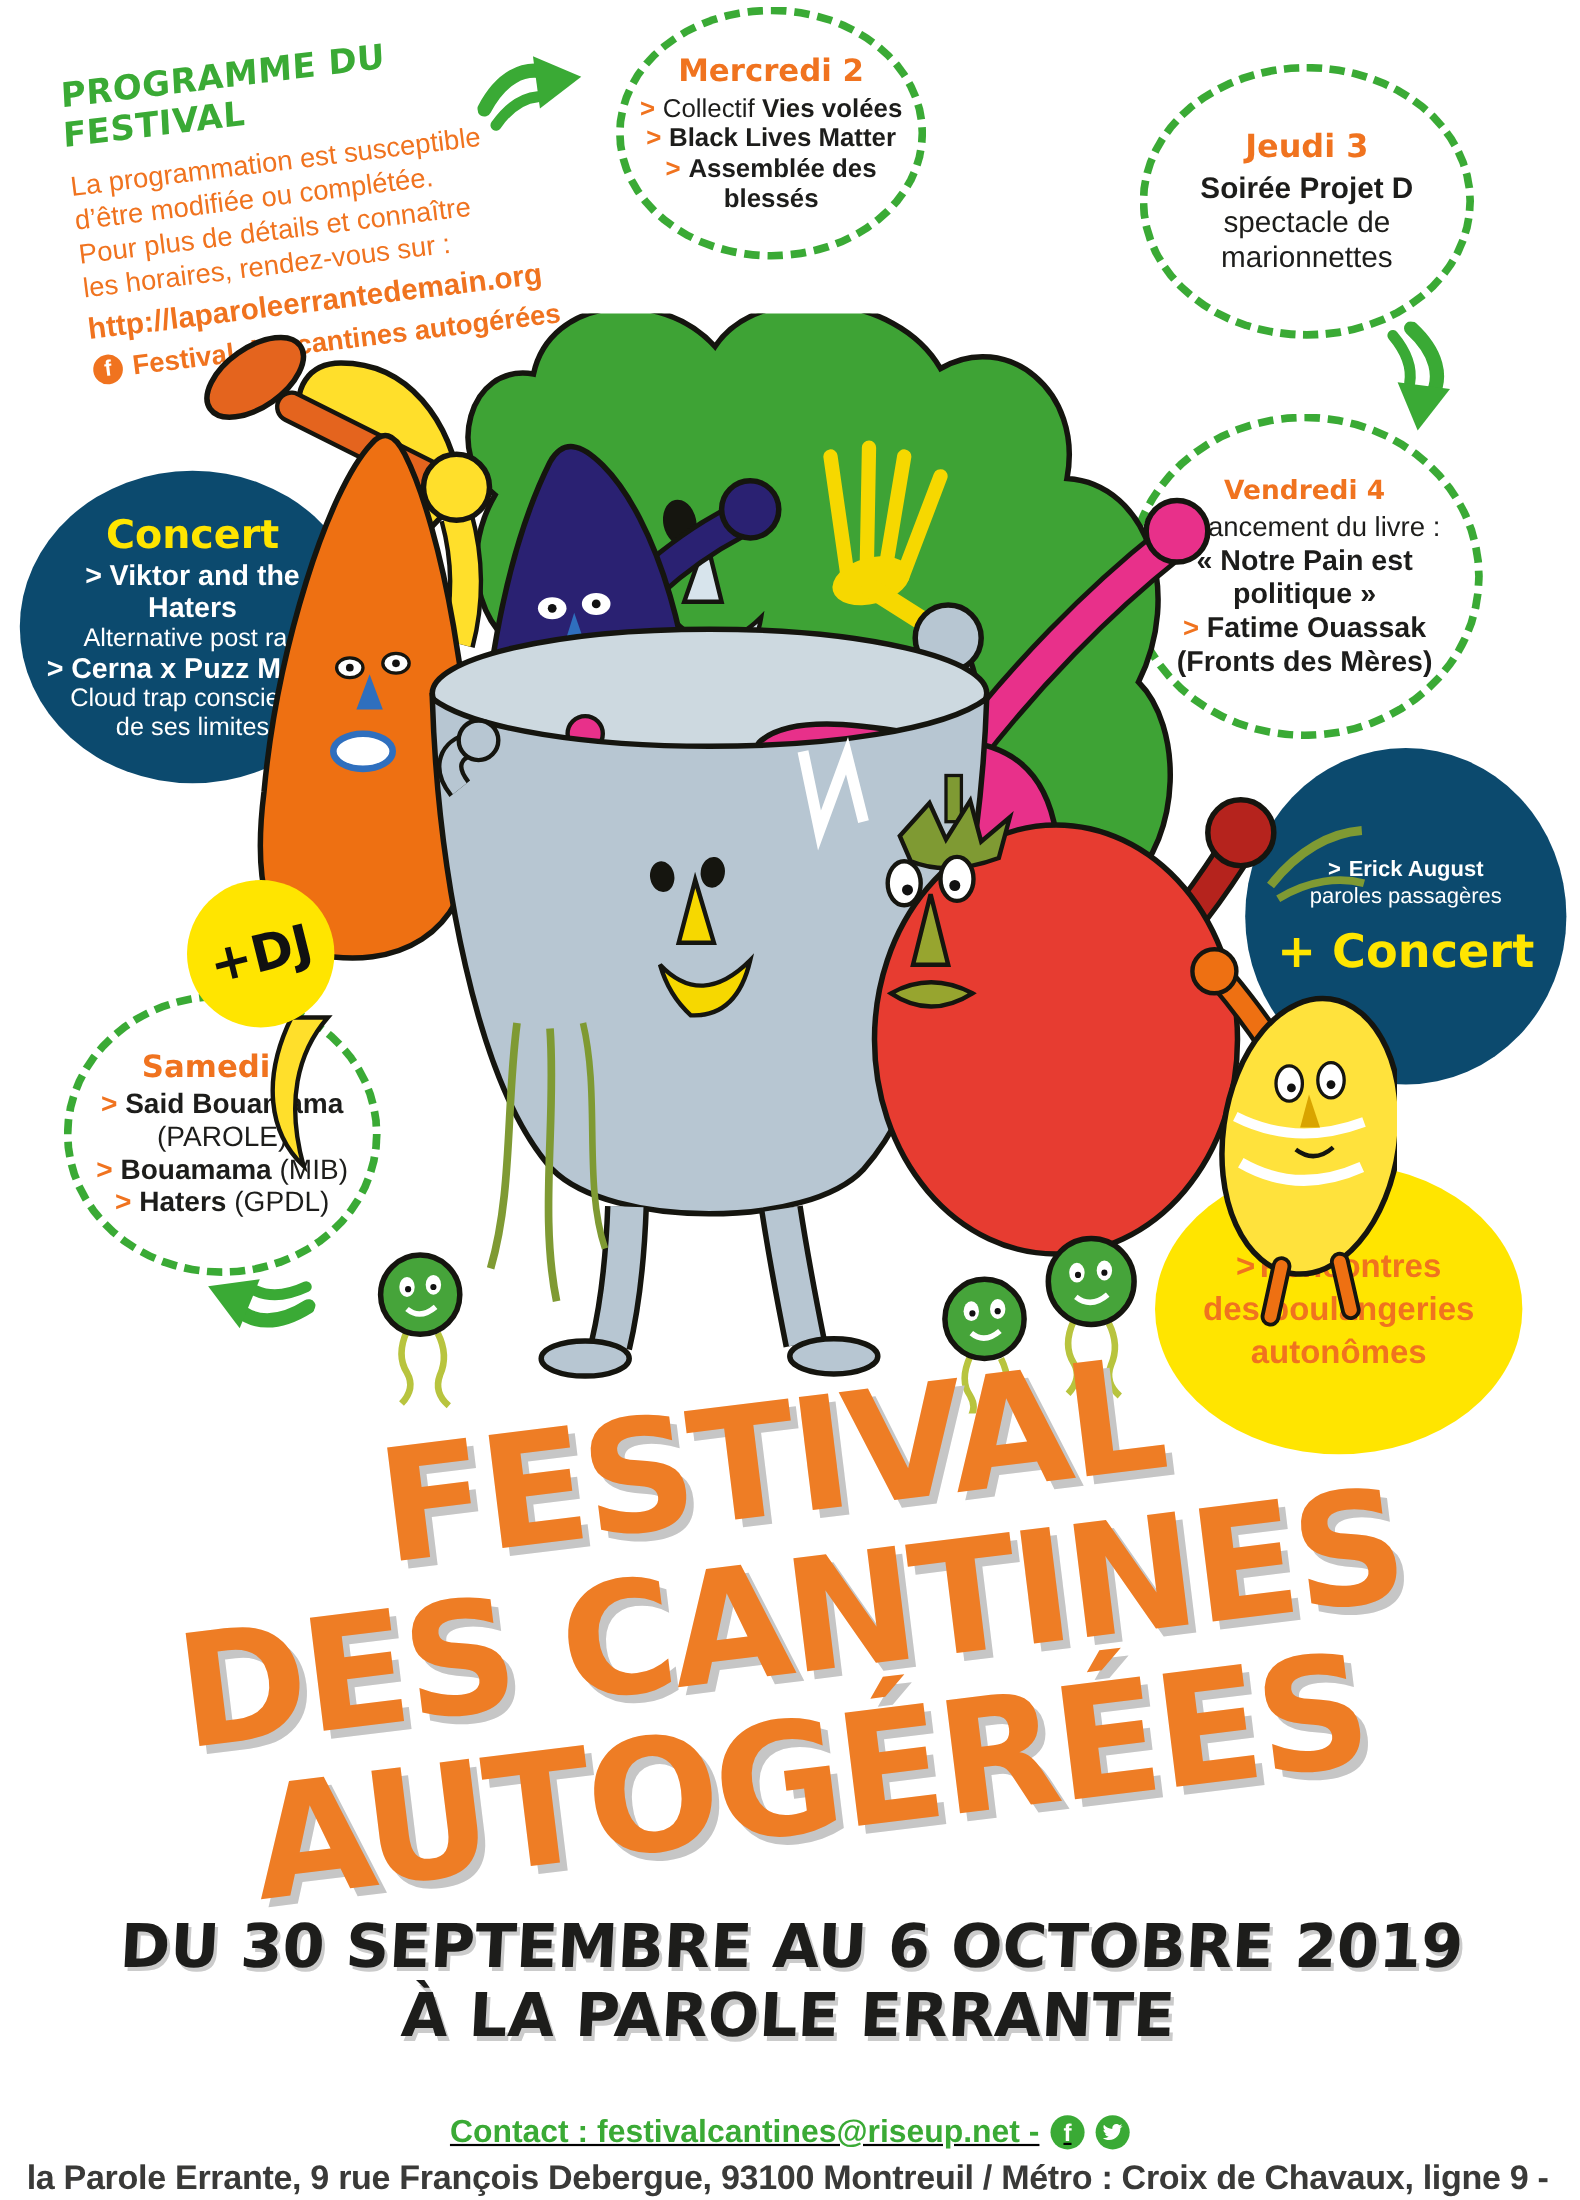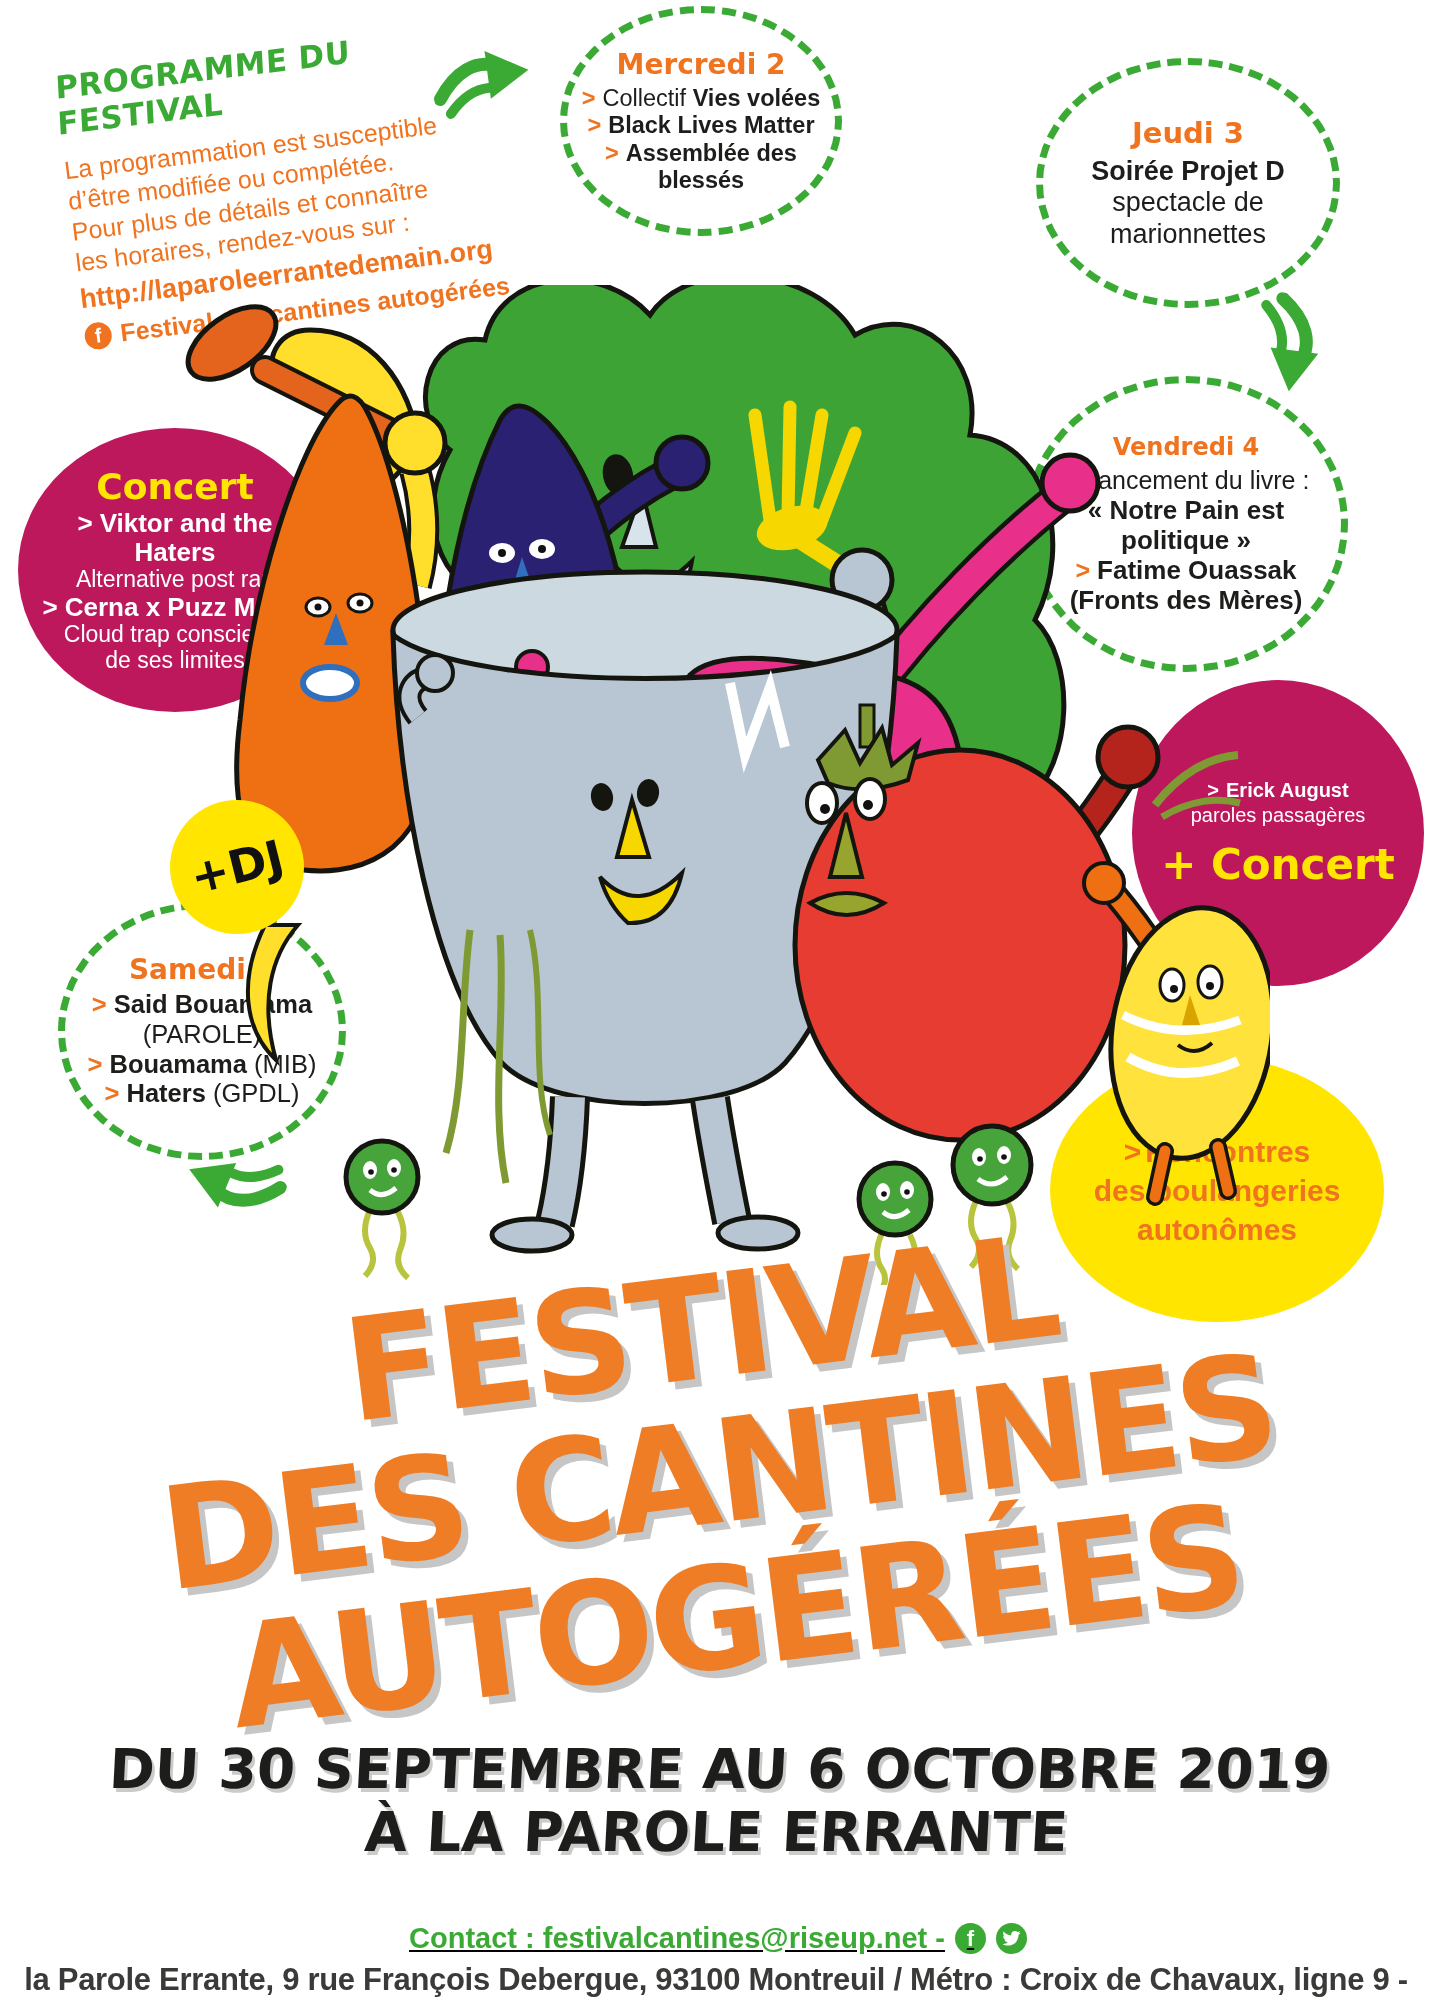--- a/index.html
+++ b/index.html
@@ -17,21 +17,21 @@
   .fb-badge { width: 27px; height: 27px; border-radius: 50%; background: #f0731f; color: #fff; font-weight: 800; font-size: 20px; display: flex; align-items: center; justify-content: center; }
   .header-fb-text { font-size: 25px; font-weight: 800; color: #f0731f; }
 
   
   .arrow { width: 100px; height: 70px; }
   .arrow svg { width: 100%; height: 100%; }
 
   
   .circle { display: flex; flex-direction: column; align-items: center; justify-content: center; text-align: center; border-radius: 50%; }
   .dashed { border: 7px dashed #3aaa35; background: #fff; }
-  .solidgreen { background: #be185d; color: #fff; }
+  .solidgreen { background: #0c4a6e; color: #fff; }
   .yellowc { background: #ffe500; }
   .c-title { font-weight: 800; color: #f0731f; font-family: "DejaVu Sans", sans-serif; text-align: right; }
   .chev { color: #f0731f; font-weight: 800; margin-right: 7px; }
   .chev.white { color: #fff; }
   .b { font-weight: 800; }
   .evline { color: #1d1d1b; line-height: 1.16; }
 
   #c-mercredi { left: 560px; top: 6px;  width: 282px; height: 230px; }
   #c-mercredi .c-title { font-size: 28px; margin-bottom: 4px; }
   #c-mercredi .evline { font-size: 23.5px; }

